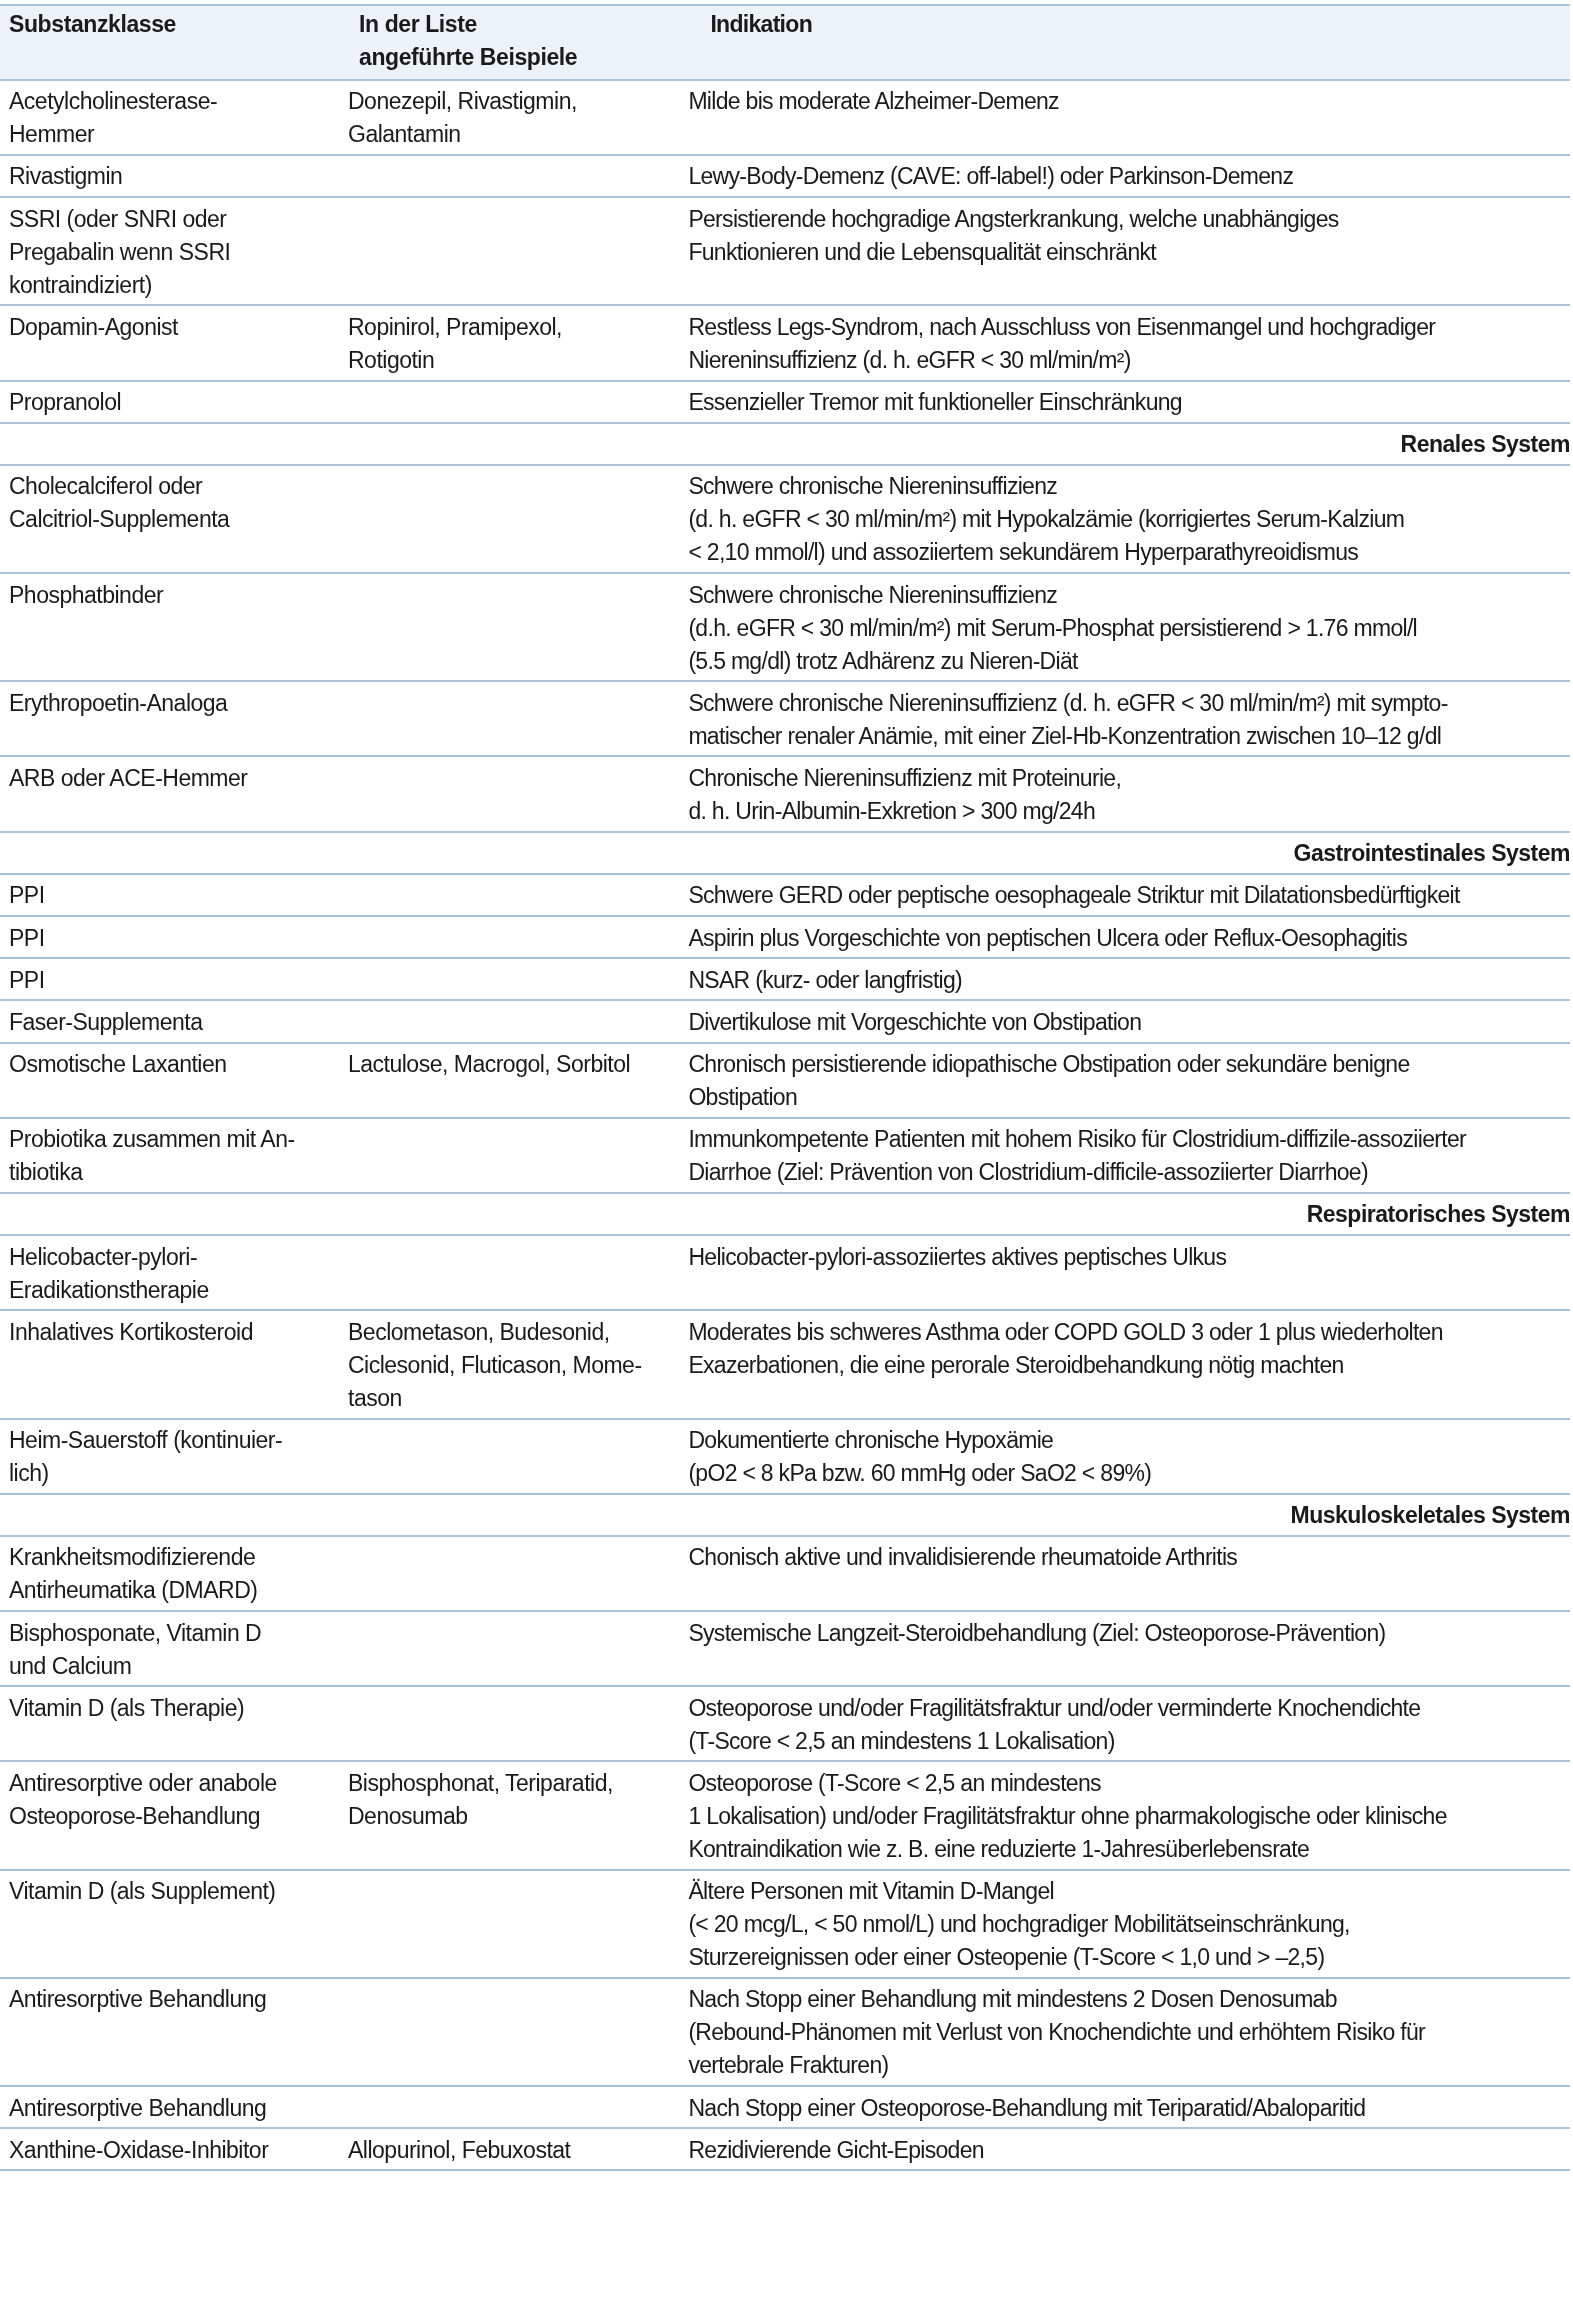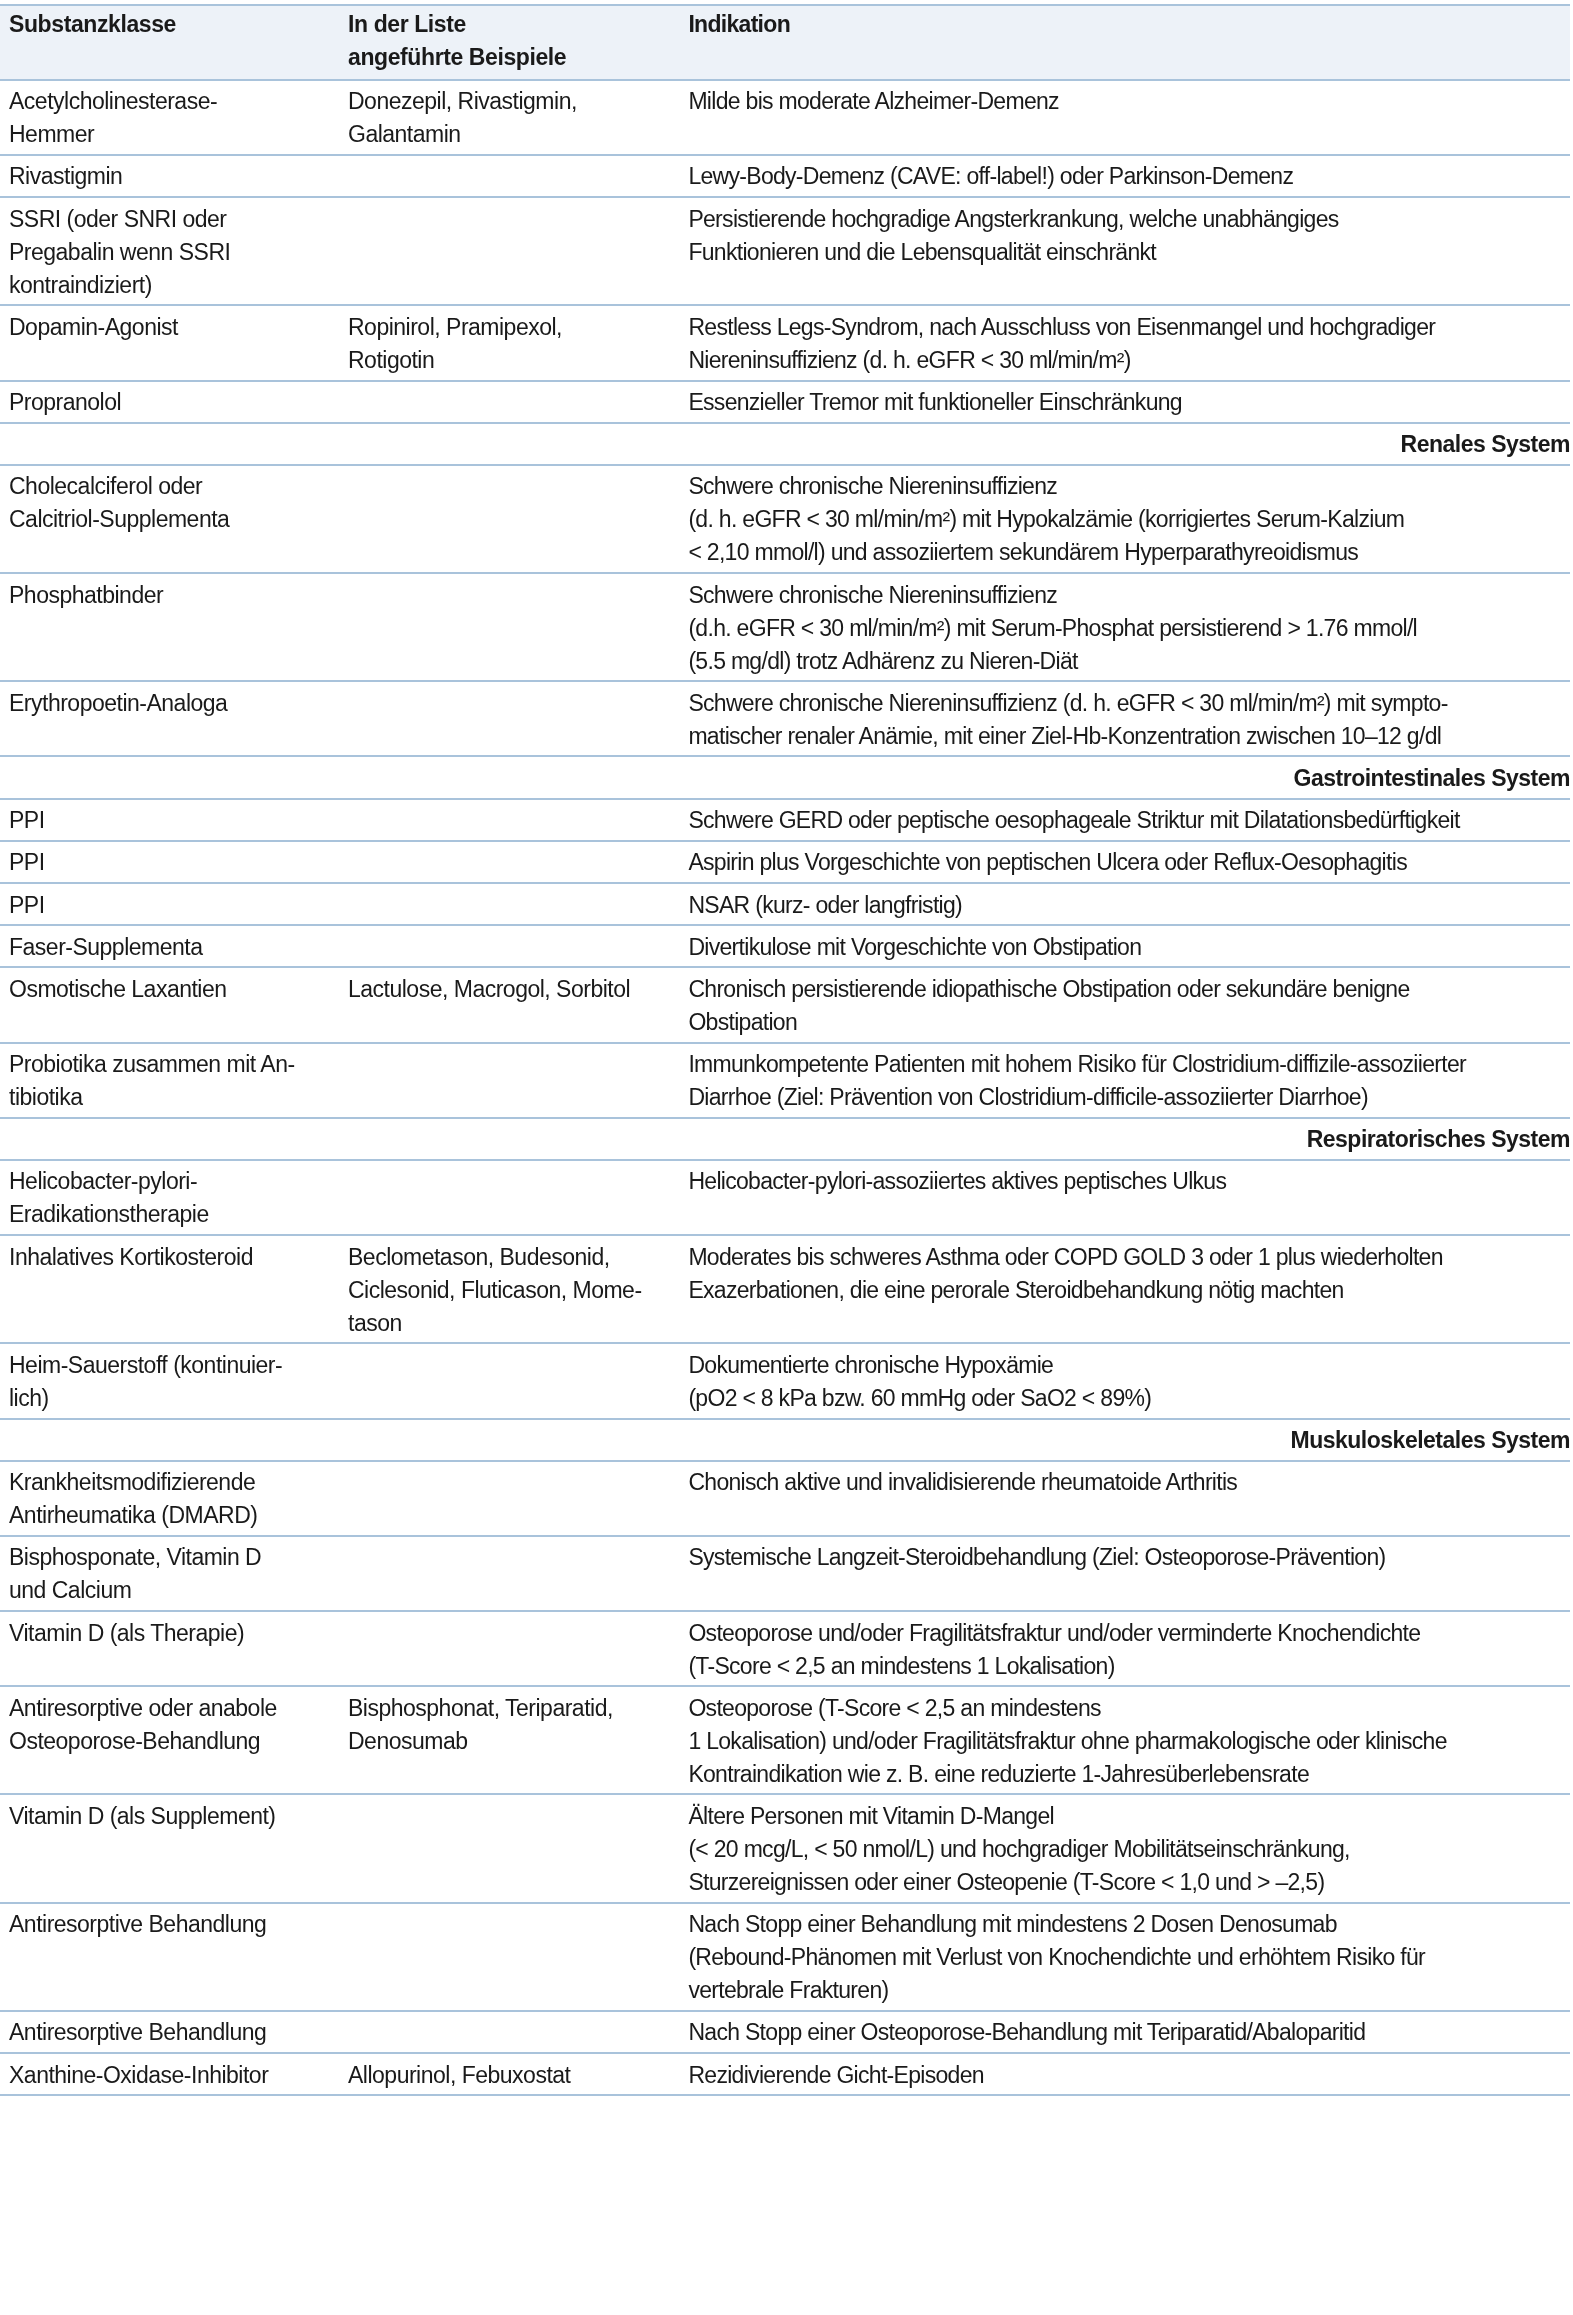--- a/index.html
+++ b/index.html
@@ -12,20 +12,21 @@
   .row {
     display: grid;
     grid-template-columns: 339px 344px 887px;
     border-bottom: 2.7px solid #a9c3db;
     box-sizing: border-box;
   }
   .row.head {
     background: #edf2f8;
     border-top: 2.7px solid #a9c3db;
     font-weight: bold;
+    gap: 11px;
   }
   .cell {
     padding: 4.5px 0 2.7px 9px;
     font-size: 23px;
     line-height: 33px;
     letter-spacing: -0.5px;
     white-space: pre-line;
     box-sizing: border-box;
   }
   .row.head .cell { padding-top: 2.7px; padding-bottom: 4.5px; letter-spacing: -0.4px; }
@@ -92,20 +93,26 @@
     <div class="cell c3">Schwere chronische Niereninsuffizienz
 (d.h. eGFR &lt; 30 ml/min/m²) mit Serum-Phosphat persistierend &gt; 1.76 mmol/l
 (5.5 mg/dl) trotz Adhärenz zu Nieren-Diät</div>
   </div>
       <div class="row">
     <div class="cell c1">Erythropoetin-Analoga</div>
     <div class="cell c2"></div>
     <div class="cell c3">Schwere chronische Niereninsuffizienz (d. h. eGFR &lt; 30 ml/min/m²) mit sympto-
 matischer renaler Anämie, mit einer Ziel-Hb-Konzentration zwischen 10–12 g/dl</div>
   </div>
+      <div class="row">
+    <div class="cell c1">ARB oder ACE-Hemmer</div>
+    <div class="cell c2"></div>
+    <div class="cell c3">Chronische Niereninsuffizienz mit Proteinurie,
+d. h. Urin-Albumin-Exkretion &gt; 300 mg/24h</div>
+  </div>
       <div class="row section">
     <div class="cell c1">Gastrointestinales System</div>
   </div>
       <div class="row">
     <div class="cell c1">PPI</div>
     <div class="cell c2"></div>
     <div class="cell c3">Schwere GERD oder peptische oesophageale Striktur mit Dilatationsbedürftigkeit</div>
   </div>
       <div class="row">
     <div class="cell c1">PPI</div>

